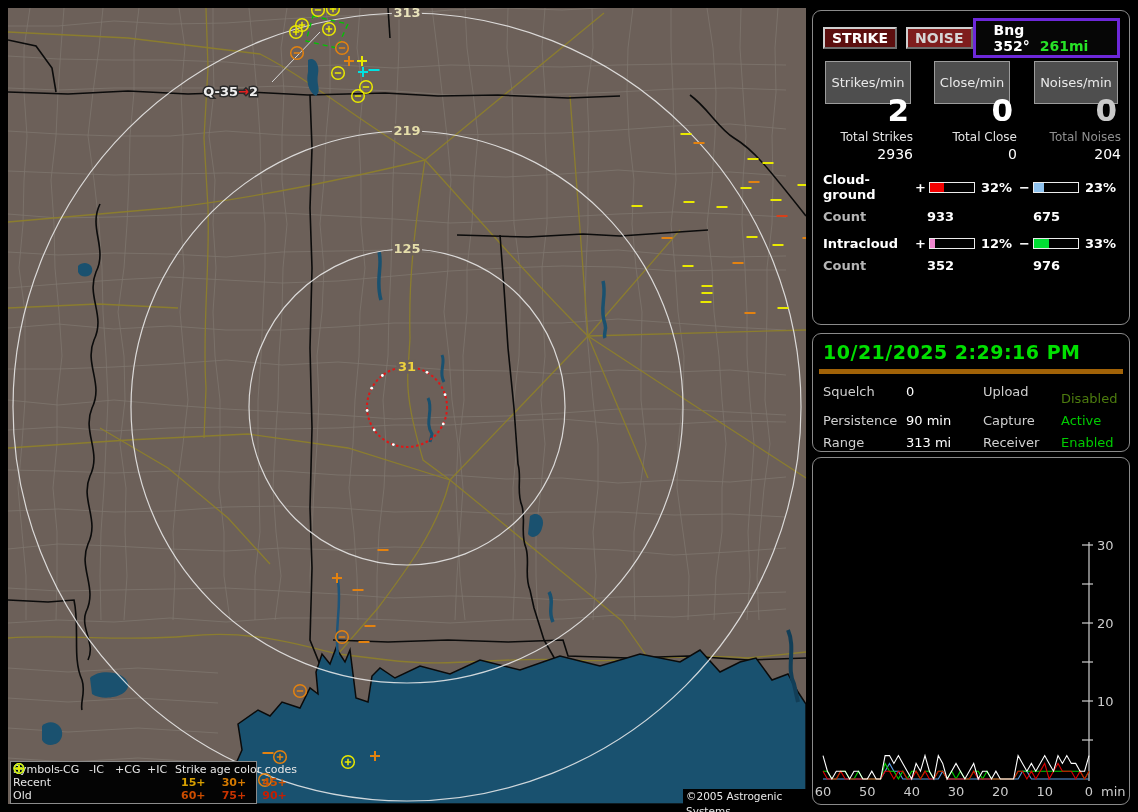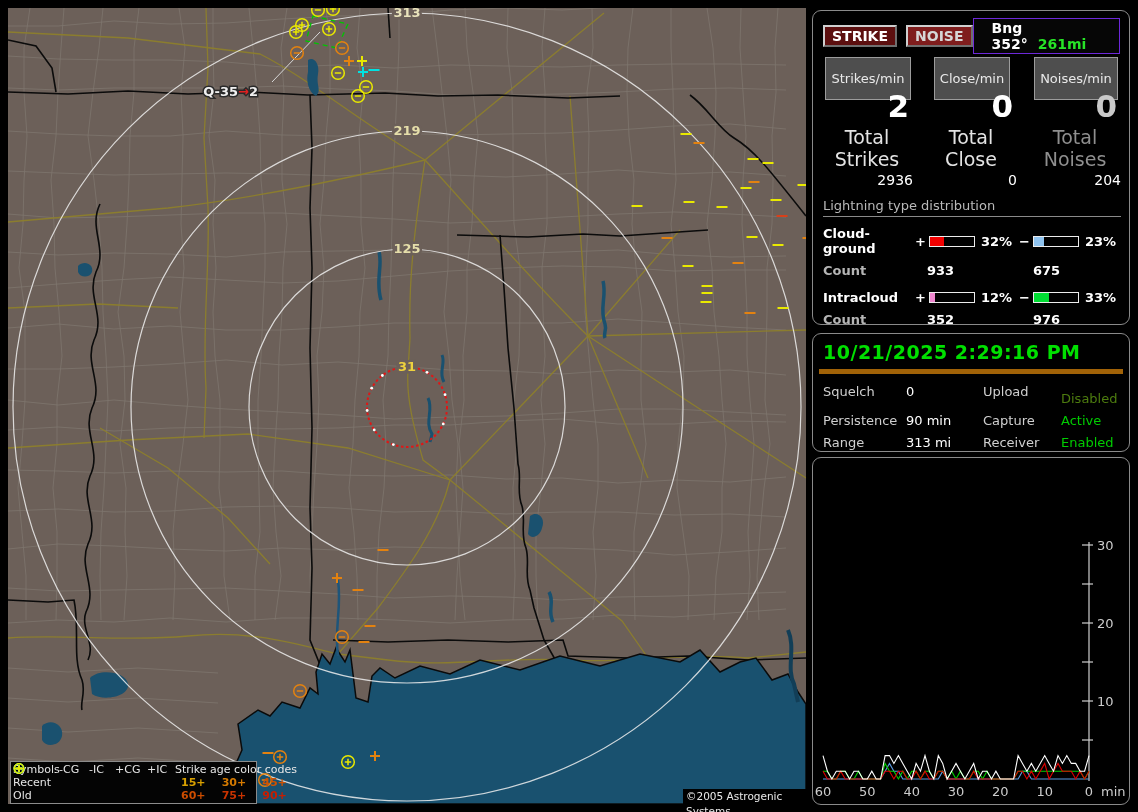--- a/index.html
+++ b/index.html
@@ -20,29 +20,29 @@
   .panel{position:absolute;left:812px;width:318px;background:#000;border:1px solid #8a8a8a;
          border-radius:9px;box-sizing:border-box;}
   #p1{top:10px;height:315px;}
   #p2{top:333px;height:119px;}
   #p3{top:457px;height:348px;}
   .btnrow{display:flex;align-items:center;padding:7px 9px 0 10px;}
   .btn{font-weight:bold;font-size:14px;padding:0 7px;line-height:18px;
        border:2px solid;border-color:#cfcfcf #6f6f6f #6f6f6f #cfcfcf;}
   .strike-btn{background:#5c0f0f;color:#fff;margin-right:9px;}
   .noise-btn{background:#7f1d1d;color:#d6d6d6;}
-  .bng-box{margin-left:auto;border:1px solid #6d28d9;background:#060606;font-weight:bold;
+  .bng-box{margin-left:auto;border:3px solid #6d28d9;background:#060606;font-weight:bold;
            font-size:14px;padding:1px 18px;}
   .bng-dist{color:#27e327;margin-left:10px;}
   .cols{display:grid;grid-template-columns:repeat(3,1fr);column-gap:10px;padding:14px 6px 0 8px;}
   .colhdr{justify-self:center;background:#4e4e4e;border:1px solid #9c9c9c;color:#e9e9e9;
           font-size:13px;padding:13px 5px;line-height:17px;}
   .rate{text-align:right;font-size:31px;font-weight:bold;padding:2px 6px 0 0;line-height:34px;}
   .rate.dim{color:#c9c9c9;}
-  .tlabel{text-align:center;font-size:19px;color:#e3e3e3;padding:3px 2px 0 0;}
+  .tlabel{text-align:right;font-size:12px;color:#e3e3e3;padding:3px 2px 0 0;}
   .tlabel.dim{color:#8f8f8f;}
   .total{text-align:right;font-size:14px;padding:2px 2px 0 0;color:#fff;}
   .dist{padding:10px 8px 0 10px;font-size:13px;}
   .dist-title{color:#b9b9b9;border-bottom:1px solid #8a8a8a;padding-bottom:3px;margin-bottom:9px;}
   .drow{display:grid;grid-template-columns:92px 14px 48px 42px 14px 48px 1fr;align-items:center;
         font-weight:bold;margin-bottom:7px;}
   .bar{height:11px;border:1px solid #ececec;background:#000;width:46px;box-sizing:border-box;}
   .bar i{display:block;height:100%;}
   .pct{padding-left:4px;}
   .crow{display:grid;grid-template-columns:104px 106px 1fr;font-weight:bold;margin-bottom:12px;}
@@ -466,21 +466,20 @@
       <div class="total">0</div>
     </div>
     <div>
       <div style="text-align:center"><span class="colhdr">Noises/min</span></div>
       <div class="rate dim">0</div>
       <div class="tlabel dim">Total Noises</div>
       <div class="total">204</div>
     </div>
   </div>
   <div class="dist">
-    <div class="dist-title">Lightning type distribution</div>
     <div class="drow">
       <span>Cloud-ground</span>
       <span>+</span>
       <span class="bar">
           <i id="bar00" style="width: 32%; background: rgb(242, 0, 0);"></i>
         </span>
       <span class="pct">32%</span>
       <span>−</span>
       <span class="bar">
           <i id="bar01" style="width: 23%; background: rgb(143, 195, 239);"></i>

